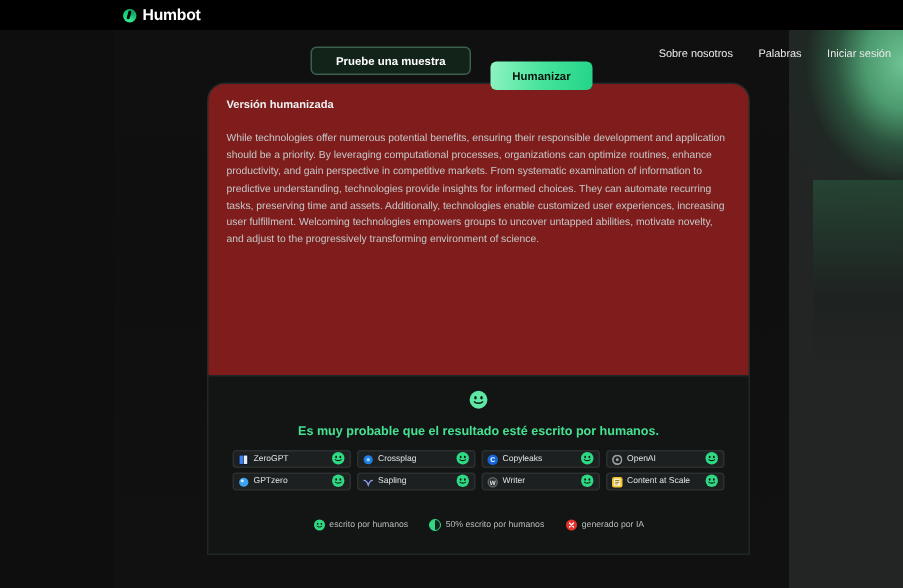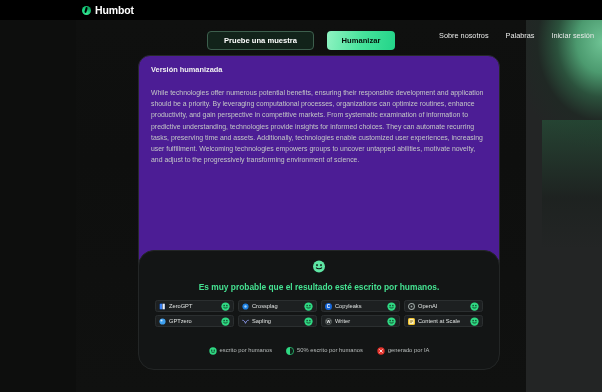--- a/index.html
+++ b/index.html
@@ -105,27 +105,28 @@
     border: 1px solid #3d5f4d;
     background: #12231a;
     color: #ffffff;
     text-align: center;
   }
   .btn-primary {
     width: 68px;
     border: none;
     background: linear-gradient(100deg, #8ff3c2 0%, #46e39b 52%, #23d489 100%);
     color: #07120c;
+    margin-top: 10px;
   }
 
   
   .card {
     position: absolute; left: 138px; top: 55px;
     width: 362px; height: 222px;
-    background: #4c1d95;
+    background: #7f1d1d;
     border: 1px solid #26292a;
     border-radius: 12px;
     z-index: 5;
   }
   .card-title {
     position: absolute; left: 12px; top: 9px;
     color: #f0f1f1; font-size: 7.4px; font-weight: bold;
   }
   .card-body {
     position: absolute; left: 12px; top: 31px; right: 12px;
@@ -138,21 +139,21 @@
   }
   .word-count { color: #9aa0a0; font-size: 6.2px; }
   .copy-icon { width: 11px; height: 11px; opacity: 0.72; cursor: pointer; }
 
   
   .panel {
     position: absolute; left: 138px; top: 250px;
     width: 362px; height: 120px;
     background: #131515;
     border: 1px solid #232626;
-    border-radius: 16px;
+    border-radius: 0;
     z-index: 5;
   }
   .panel-face {
     position: absolute; left: 50%; top: 9px; transform: translateX(-50%);
   }
   .panel-headline {
     position: absolute; left: 0; right: 0; top: 31px;
     text-align: center;
     color: #45e191; font-size: 8.4px; font-weight: bold;
   }

